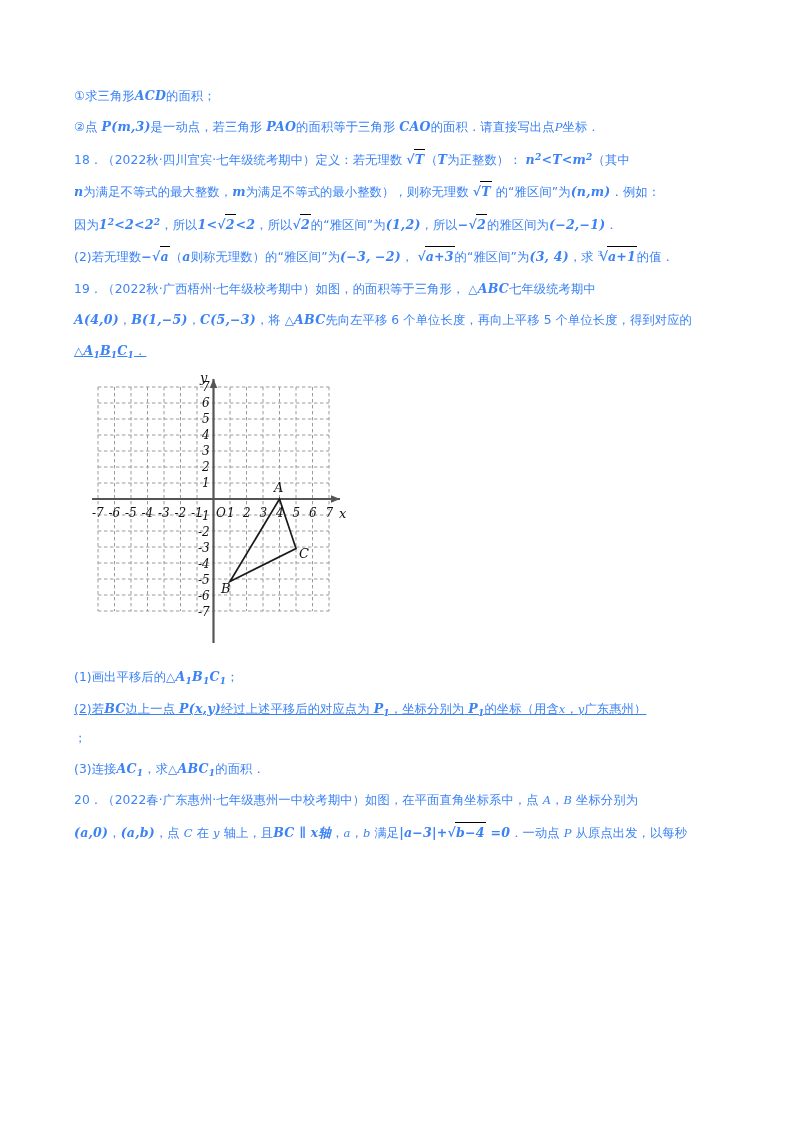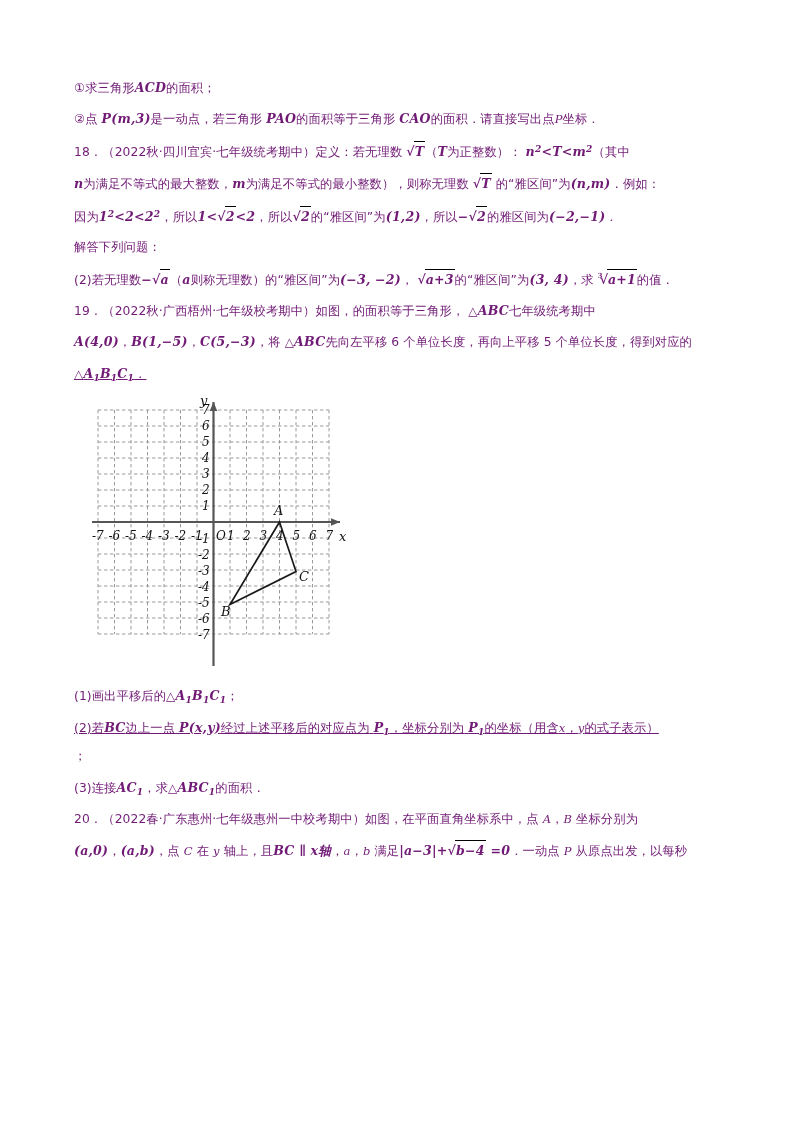--- a/index.html
+++ b/index.html
@@ -23,23 +23,23 @@
   }
   .content {
     position: absolute;
     left: 74px;
     top: 78px;
     width: 650px;
   }
   .para {
     font-size: 12.3px;
     line-height: 1.58;
-    margin: 0 0 11px 0;
+    margin: 8px 0 11px 0;
     text-align: justify;
-    color: #701a75;
+    color: #3b82f6;
     letter-spacing: 0.1px;
   }
   .para.tight { margin-bottom: 9px; text-decoration: underline; }
 
   
   .mi {
     font-family: "DejaVu Serif", "Liberation Serif", serif;
     font-weight: bold;
     font-style: italic;
     font-size: 12.6px;
@@ -131,23 +131,20 @@
     <p class="para">
       <span class="mi">n</span><span>为满足不等式的最大整数，</span><span class="mi">m</span><span>为满足不等式的最小整数），则称无理数</span>
       <span class="rad"><span class="rsym">√</span><span class="rbody">T</span></span>
       <span>的“雅区间”为</span><span class="mi">(<span class="mi">n</span>,<span class="mi">m</span>)</span><span>．例如：</span>
     </p>
 
     <p class="para">
       <span>因为</span><span class="mi">1<span class="sup">2</span>&lt;2&lt;2<span class="sup">2</span></span><span>，所以</span><span class="mi">1&lt;<span class="rad"><span class="rsym">√</span><span class="rbody">2</span></span>&lt;2</span><span>，所以</span><span class="rad"><span class="rsym">√</span><span class="rbody">2</span></span><span>的“雅区间”为</span><span class="mi">(1,2)</span><span>，所以</span><span class="mi">−<span class="rad"><span class="rsym">√</span><span class="rbody">2</span></span></span><span>的雅区间为</span><span class="mi">(−2,−1)</span><span>．</span>
     </p>
 
-    <p class="para">
-      <span>解答下列问题：</span>
-    </p>
 
 
     <p class="para">
       <span>(2)</span><span>若无理数</span><span class="mi">−<span class="rad"><span class="rsym">√</span><span class="rbody">a</span></span></span><span>（</span><span class="mi">a</span><span>则称无理数）的“雅区间”为</span><span class="mi">(−3, −2)</span><span>，</span>
       <span class="rad"><span class="rsym">√</span><span class="rbody">a+3</span></span><span>的“雅区间”为</span><span class="mi">(3, 4)</span><span>，求</span>
       <span class="rad"><span class="cbrt-idx">3</span><span class="rsym">√</span><span class="rbody">a+1</span></span><span>的值．</span>
     </p>
 
     <p class="para">
       <span>19．</span><span>（2022秋·广西梧州·七年级校考期中）</span><span>如图，的面积等于三角形，</span>
@@ -255,21 +252,21 @@
     </div>
 
     <p class="para">
       <span>(1)</span><span>画出平移后的</span><span class="mi"><span class="tri">△</span>A<span class="sub">1</span>B<span class="sub">1</span>C<span class="sub">1</span></span><span>；</span>
     </p>
 
     <p class="para tight">
       <span>(2)</span><span>若</span><span class="mi">BC</span><span>边上一点</span>
       <span class="mi">P(x,y)</span><span>经过上述平移后的对应点为</span>
       <span class="mi">P<span class="sub">1</span></span><span>，坐标分别为</span>
-      <span class="mi">P<span class="sub">1</span></span><span>的坐标（用含</span><span class="mi-n">x</span><span>，</span><span class="mi-n">y</span><span>的式子表示）</span>
+      <span class="mi">P<span class="sub">1</span></span><span>的坐标（用含</span><span class="mi-n">x</span><span>，</span><span class="mi-n">y</span><span>广东惠州）</span>
     </p>
 
     <p class="para">
       <span>；</span>
     </p>
 
     <p class="para">
       <span>(3)</span><span>连接</span><span class="mi">AC<span class="sub">1</span></span><span>，求</span><span class="mi"><span class="tri">△</span>ABC<span class="sub">1</span></span><span>的面积．</span>
     </p>
 

